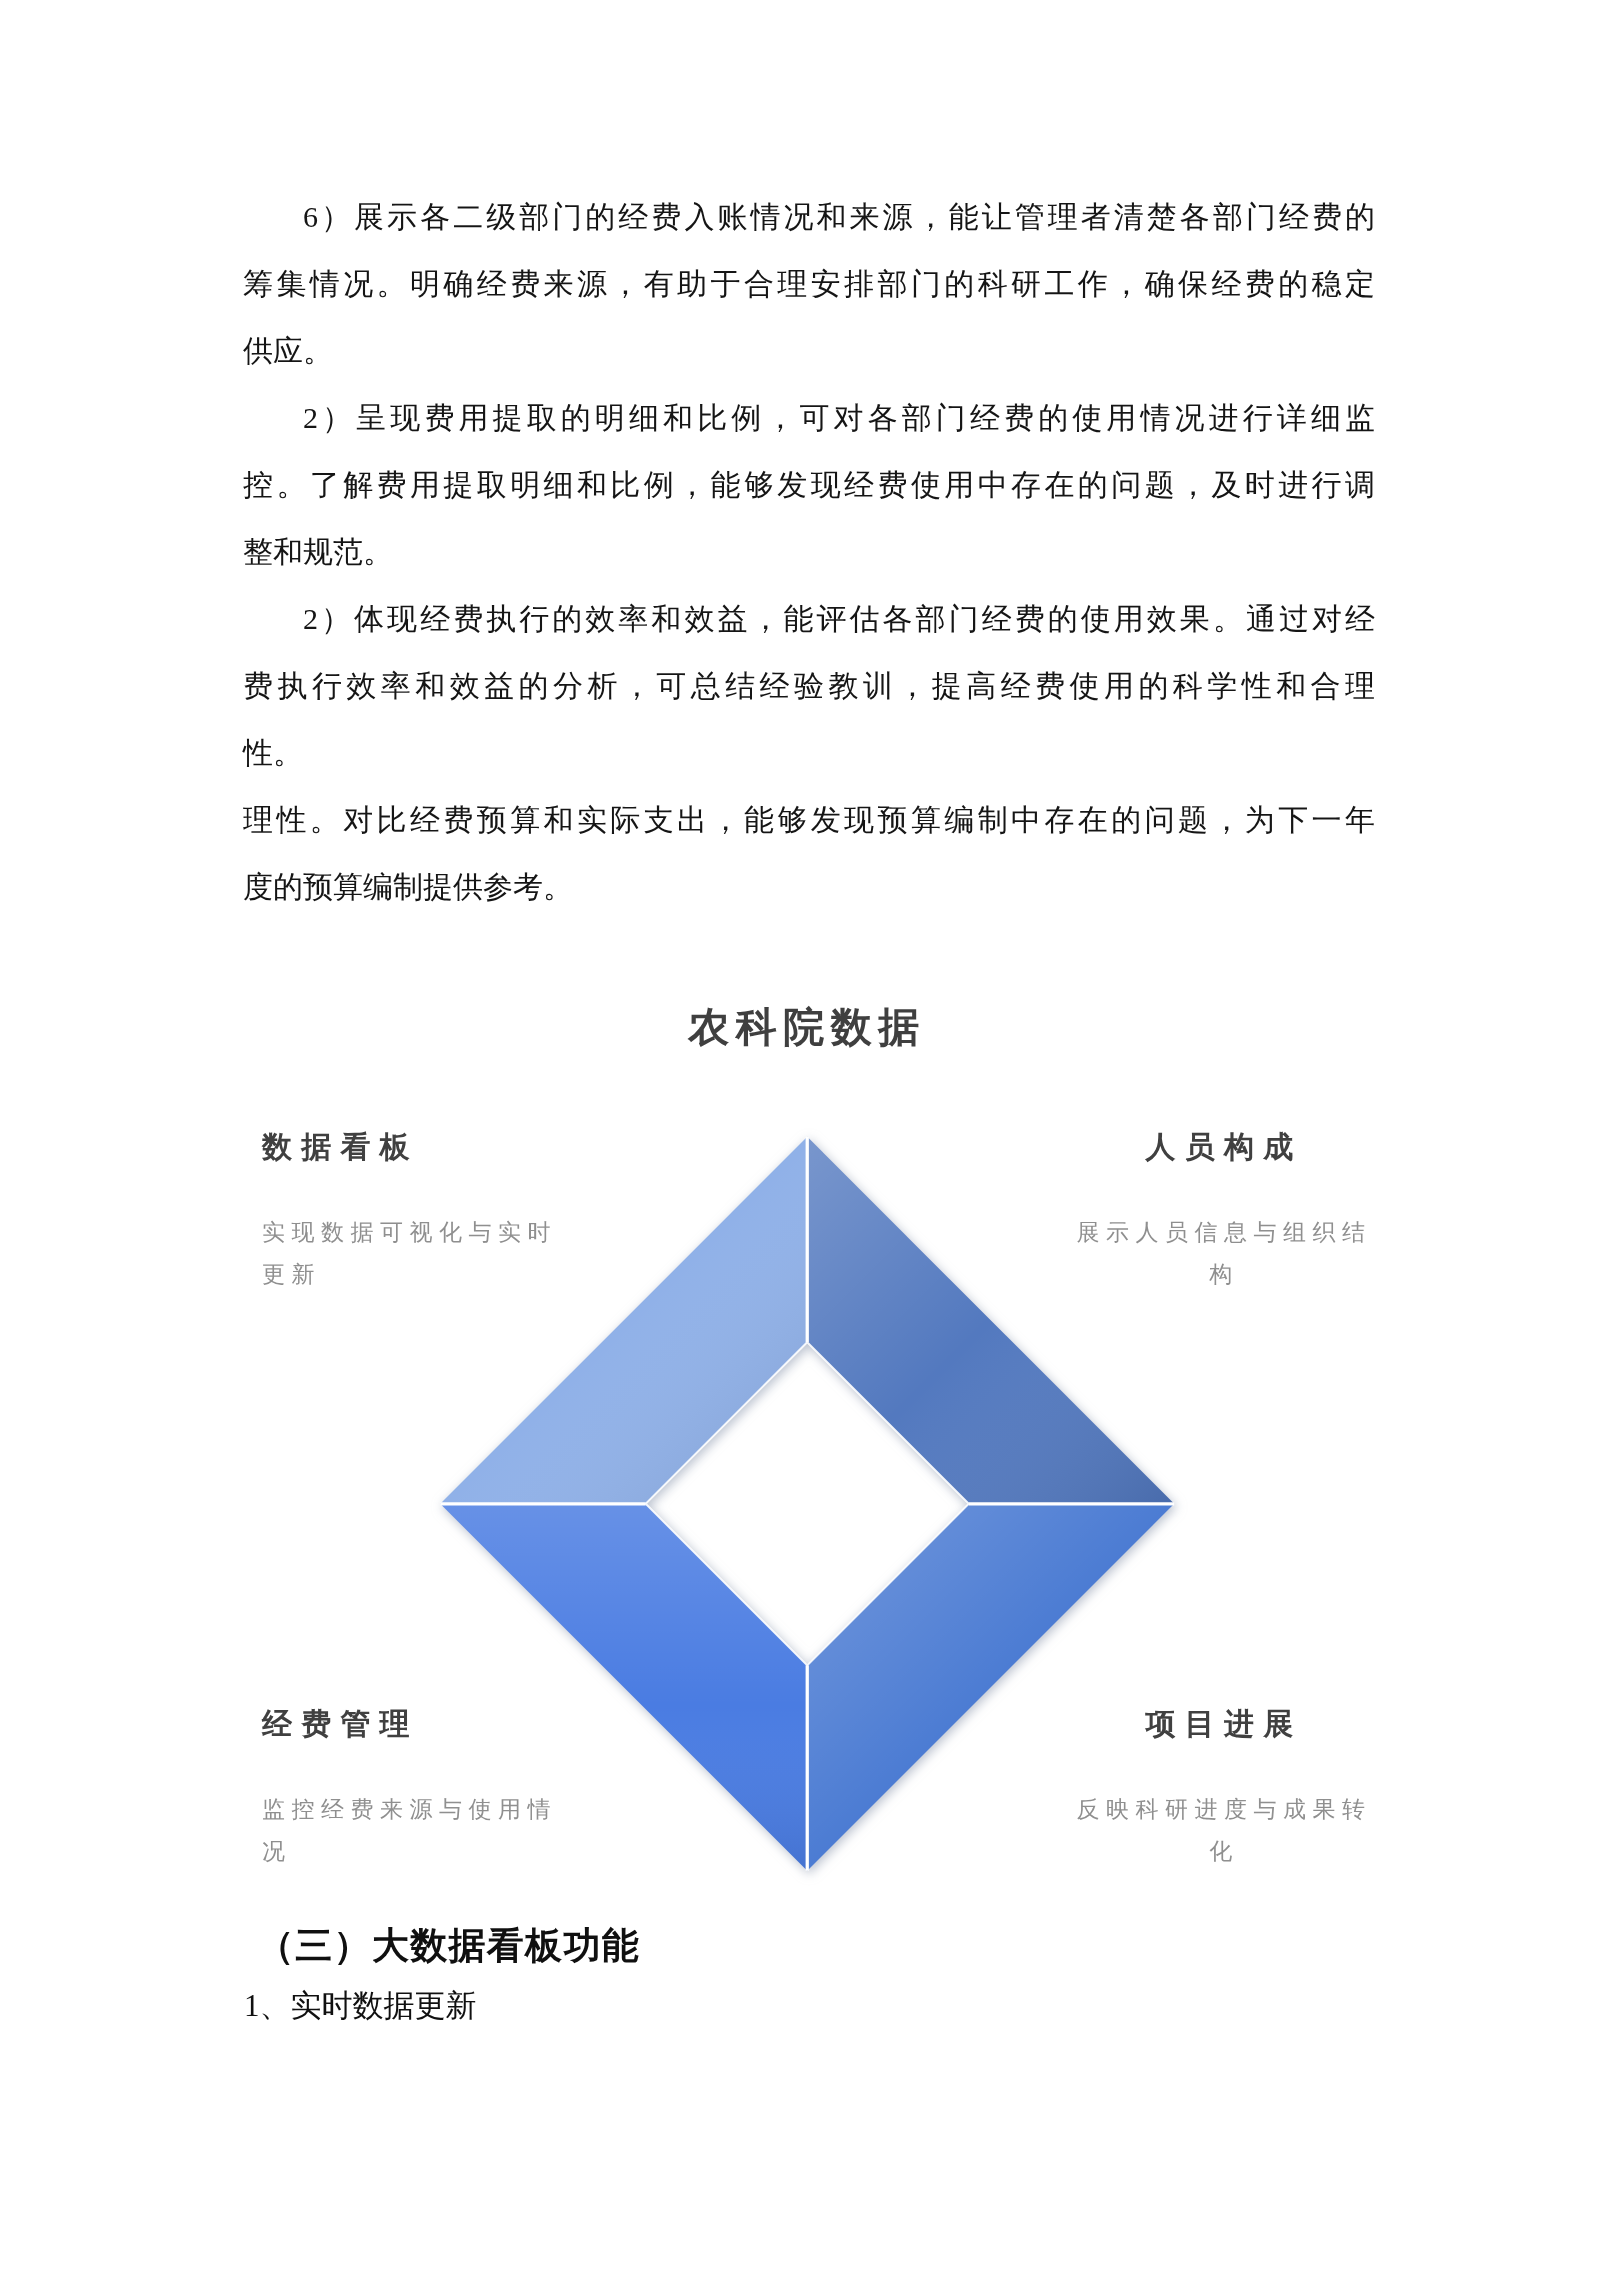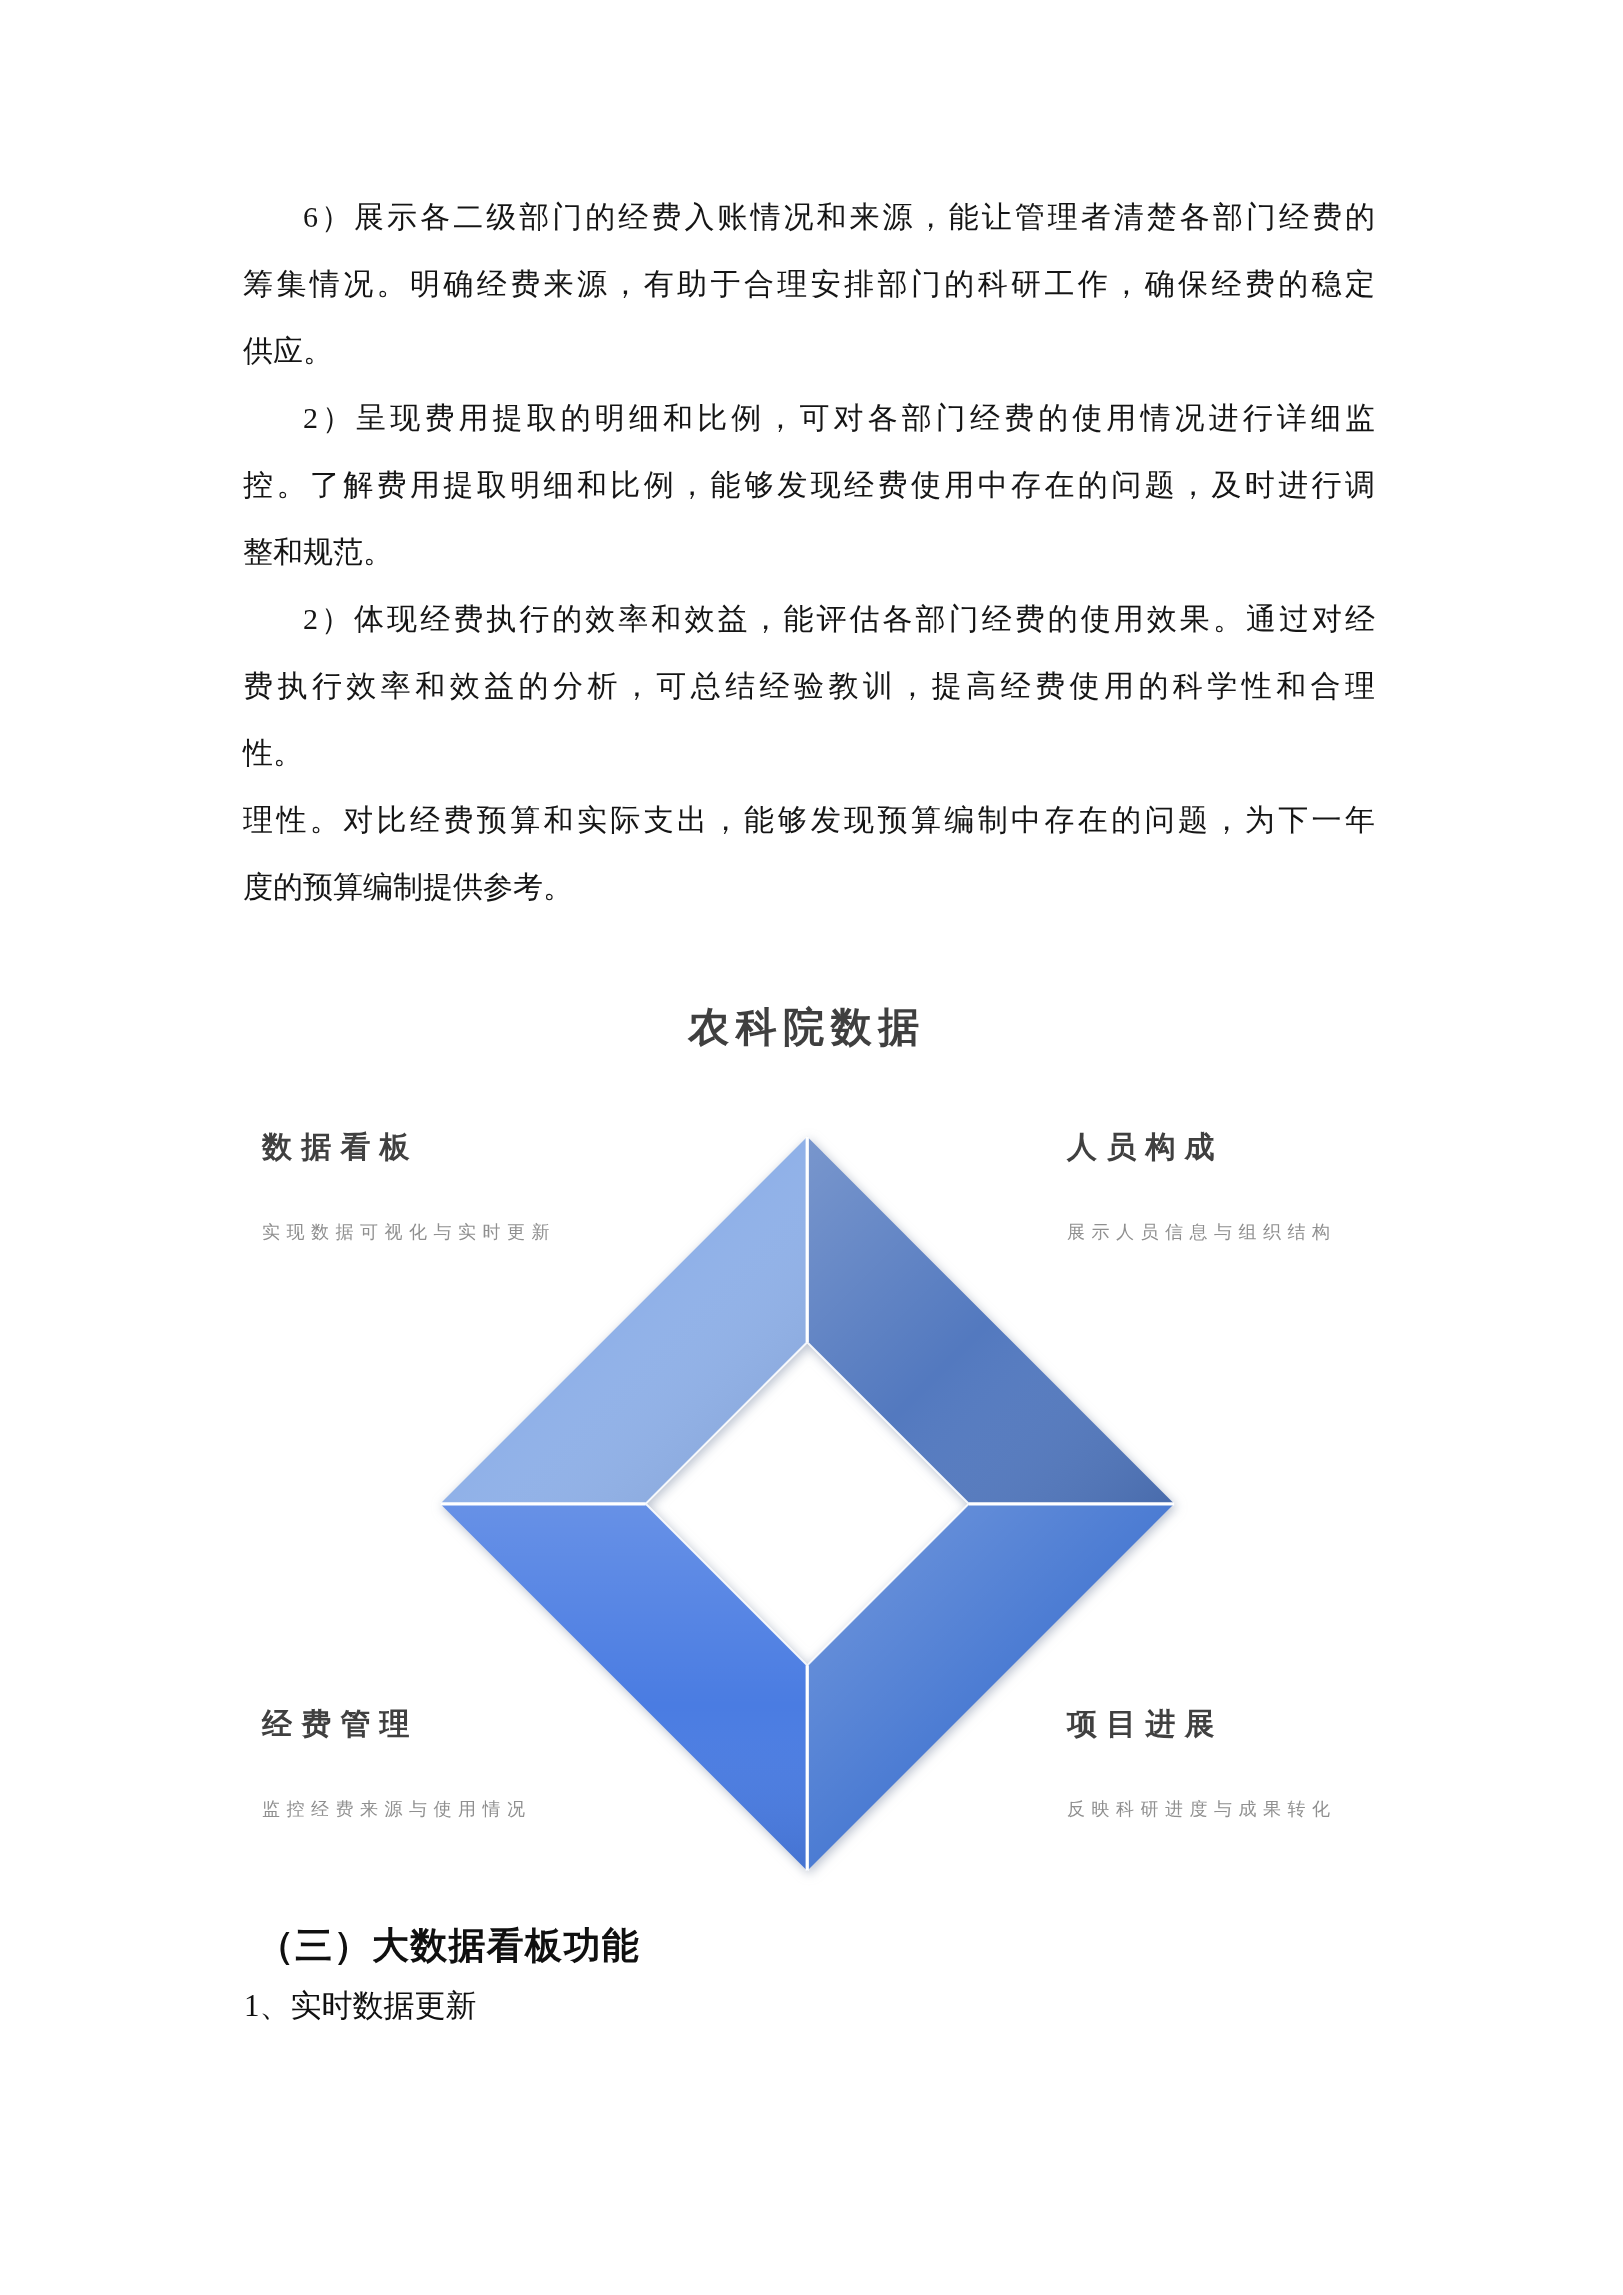--- a/index.html
+++ b/index.html
@@ -49,27 +49,27 @@
     font-family:"Liberation Sans","DejaVu Sans",sans-serif;
   }
   .quad-label .q-title{
     font-size:30px;
     font-weight:700;
     letter-spacing:9.2px;
     color:#404040;
   }
   .quad-label .q-sub{
     margin-top:43px;
-    font-size:18px;
+    font-size:23px;
     letter-spacing:6.5px;
     line-height:42px;
     color:#8f8f8f;
   }
   .q-right{}
-  .q-left{text-align:left;}
+  .q-left{text-align:center;}
   .label-tl{left:262px;top:1127px;}
   .label-tr{left:1067px;top:1127px;}
   .label-bl{left:262px;top:1704px;}
   .label-br{left:1067px;top:1704px;}
   .diamond-svg{
     position:absolute;
     left:393px;
     top:1112px;
     filter:drop-shadow(2px 3.9px 5.2px rgba(130,142,165,0.55));
   }

